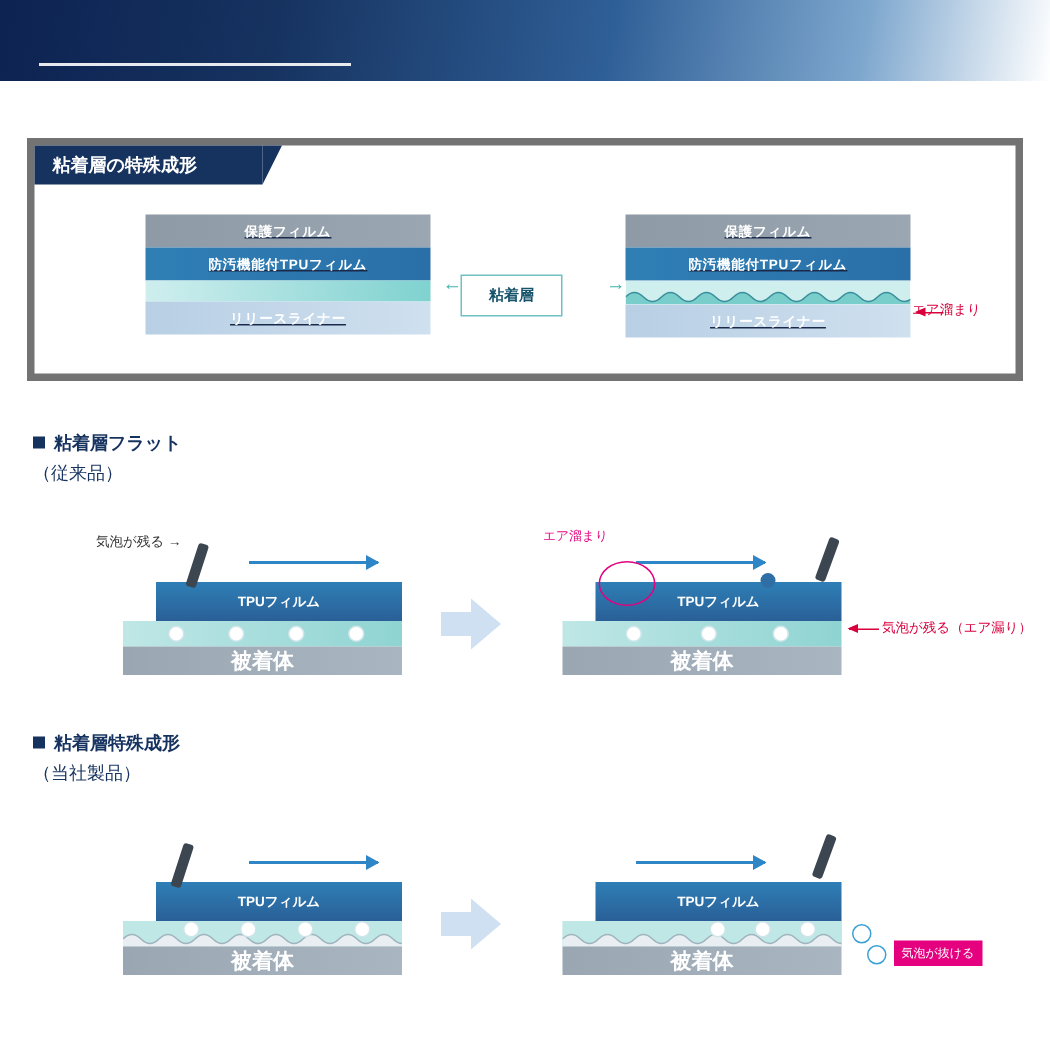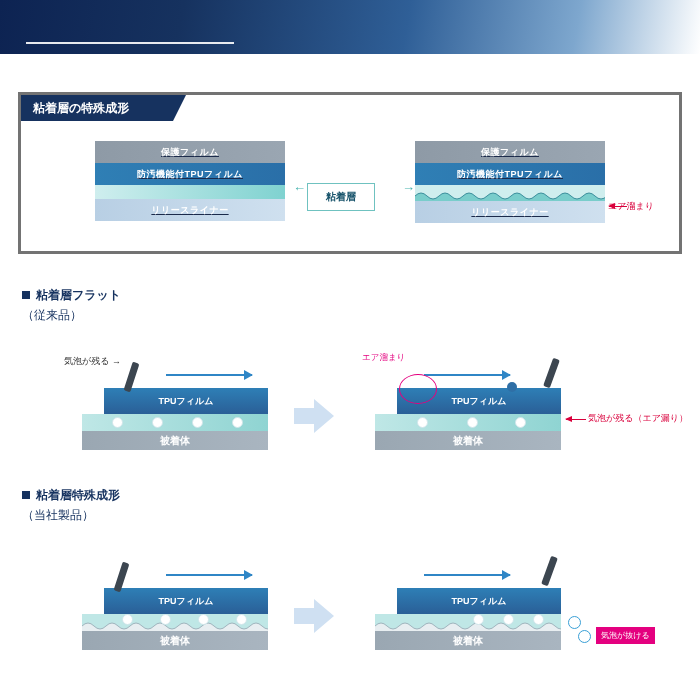--- a/index.html
+++ b/index.html
@@ -19,21 +19,21 @@
   .header .title{
     position:absolute;left:26px;top:14px;
     font-size:17px;font-weight:bold;color:#ffffff;letter-spacing:1.5px;
   }
   .header .underline{
     position:absolute;left:26px;top:42px;width:208px;height:2px;background:#ffffff;opacity:.9;
   }
   
   .panel{
     position:absolute;left:18px;top:92px;width:664px;height:162px;
-    border:3px solid #737373;background:#ffffff;box-sizing:border-box;
+    border:5px solid #737373;background:#ffffff;box-sizing:border-box;
   }
   .panel-tab{
     position:absolute;left:0;top:0;width:152px;height:26px;
     background:#16325f;color:#fff;font-size:12px;font-weight:bold;
     display:flex;align-items:center;padding-left:12px;box-sizing:border-box;
   }
   .panel-tab:after{
     content:"";position:absolute;right:-13px;top:0;
     border-top:26px solid #16325f;border-right:13px solid transparent;
   }
@@ -73,21 +73,21 @@
     color:#fff;font-size:9px;font-weight:bold;
     display:flex;align-items:center;justify-content:center;
   }
   .sample .adhesive{
     position:absolute;left:0;top:26px;width:186px;height:17px;
     background:linear-gradient(90deg,#bfe7e6,#8fd4d2);
   }
   .sample .base{
     position:absolute;left:0;top:43px;width:186px;height:19px;
     background:linear-gradient(90deg,#9aa7b2,#a9b5c0);
-    color:#ffffff;font-size:10px;font-weight:bold;
+    color:#ffffff;font-size:14px;font-weight:bold;
     display:flex;align-items:center;justify-content:center;
   }
   .bubble{
     position:absolute;width:9px;height:9px;border-radius:50%;
     background:#ffffff;border:1px solid #cfe5ea;
   }
   .bubble-dark{
     position:absolute;width:10px;height:10px;border-radius:50%;
     background:#2f6fa6;
   }

